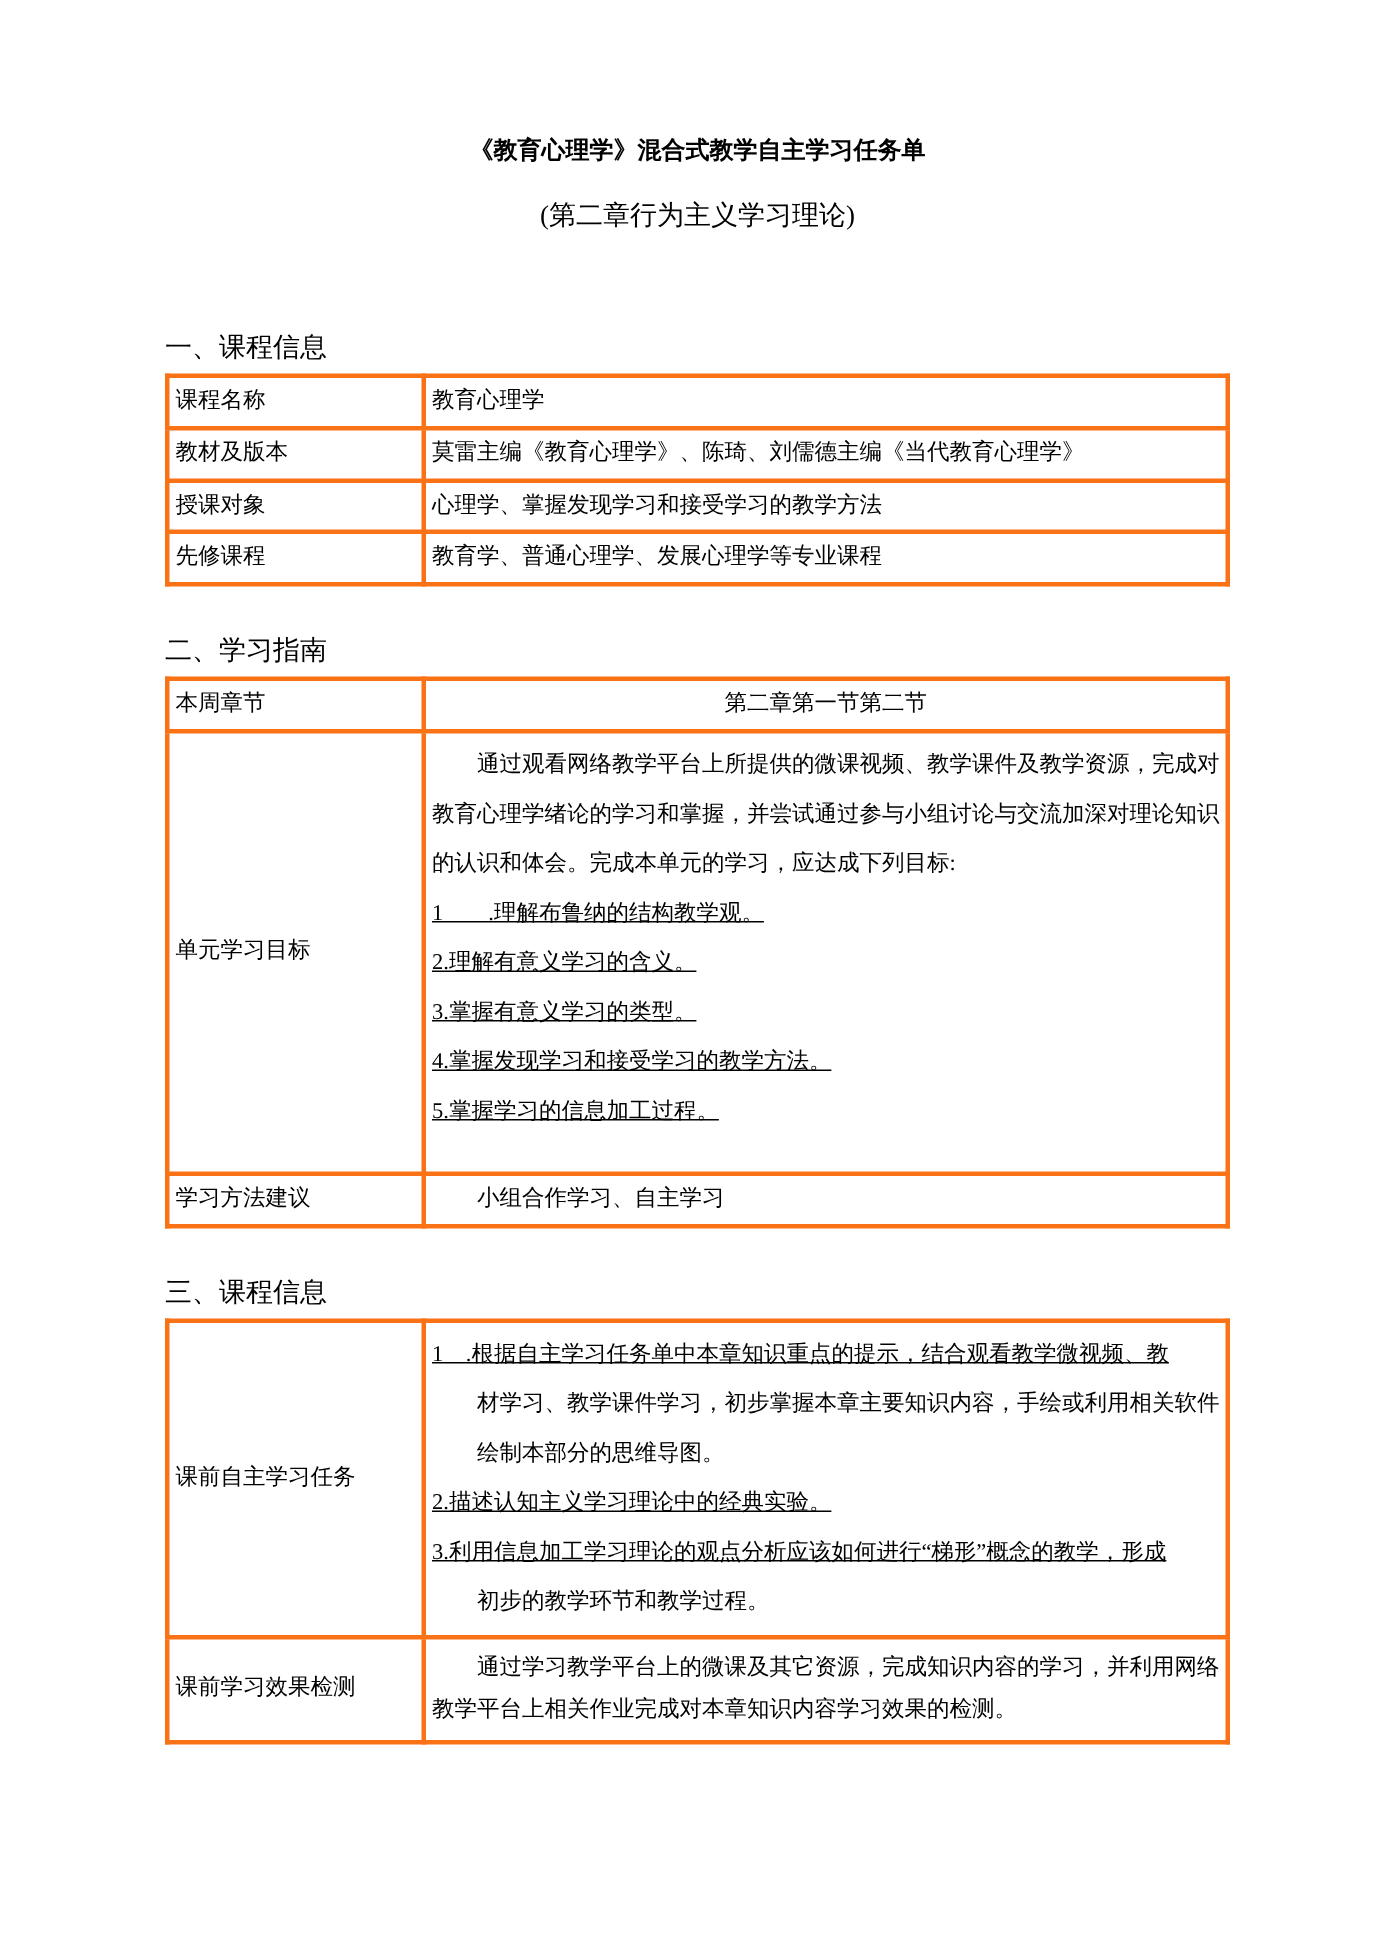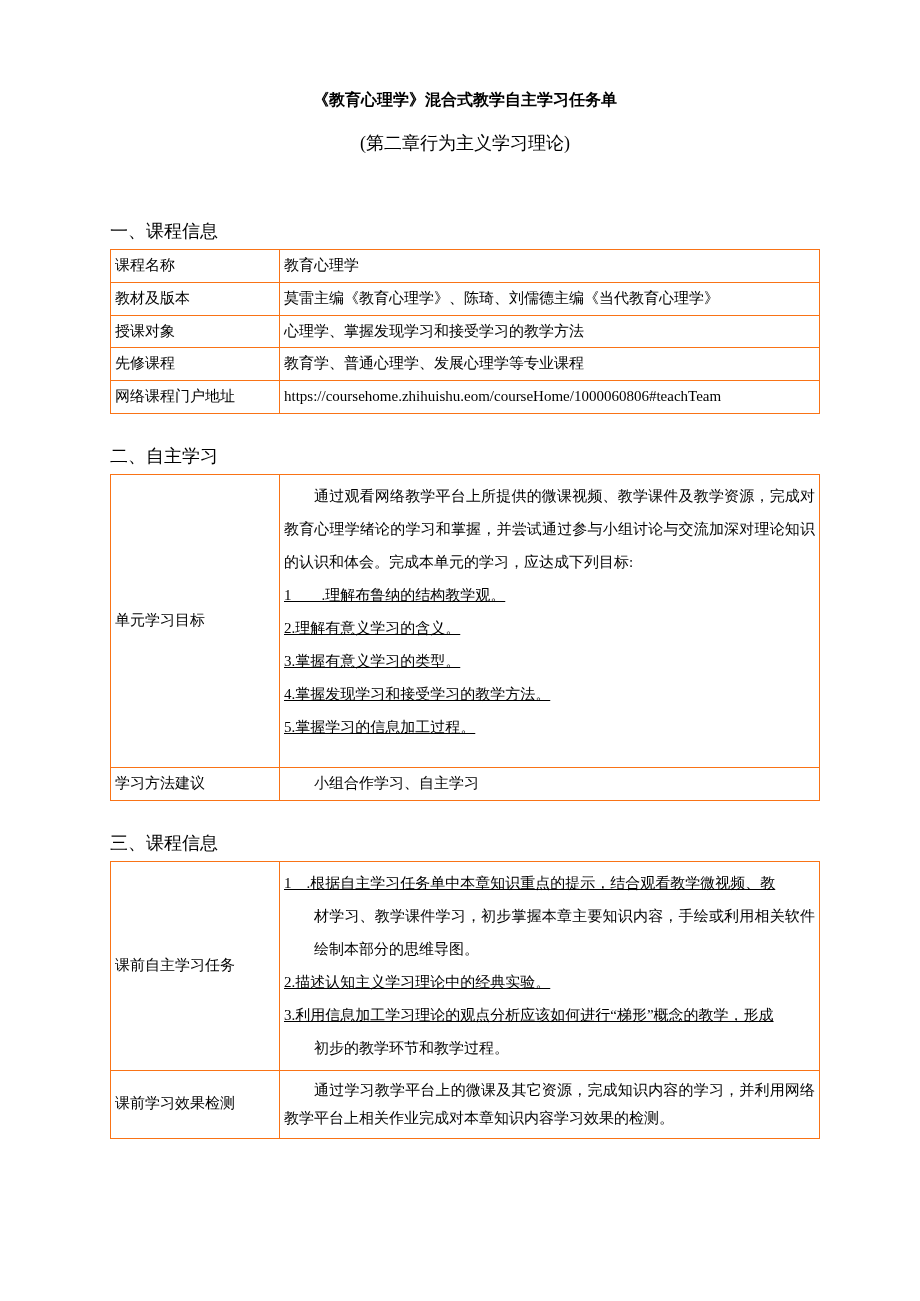--- a/index.html
+++ b/index.html
@@ -31,21 +31,21 @@
       font-family: "KaiTi", "楷体", serif;
       margin-bottom: 6px;
     }
     table {
       border-collapse: collapse;
       width: 100%;
       margin-bottom: 30px;
       font-size: 15px;
     }
     td {
-      border: 1px solid #f97316;
+      border: 3px solid #f97316;
       padding: 5px 4px 5px 4px;
       vertical-align: middle;
       line-height: 1.45;
     }
     td.label {
       width: 160px;
       vertical-align: middle;
     }
     .multi-line {
       line-height: 2.2;
@@ -90,30 +90,30 @@
       <td>莫雷主编《教育心理学》、陈琦、刘儒德主编《当代教育心理学》</td>
     </tr>
     <tr>
       <td class="label">授课对象</td>
       <td>心理学、掌握发现学习和接受学习的教学方法</td>
     </tr>
     <tr>
       <td class="label">先修课程</td>
       <td>教育学、普通心理学、发展心理学等专业课程</td>
     </tr>
-    <tr>
-      <td class="label">网络课程门户地址</td>
-      <td>https://coursehome.zhihuishu.eom/courseHome/1000060806#teachTeam</td>
-    </tr>
   </tbody>
     </table>
 
-  <div class="section-heading">二、自主学习</div>
+  <div class="section-heading">二、学习指南</div>
   <table>
     <tbody>
+        <tr>
+      <td class="label">本周章节</td>
+      <td class="centered">第二章第一节第二节</td>
+    </tr>
     <tr>
       <td class="label">单元学习目标</td>
       <td class="multi-line">
         <span class="indent-first" style="display:block; text-align: justify;">通过观看网络教学平台上所提供的微课视频、教学课件及教学资源，完成对教育心理学绪论的学习和掌握，并尝试通过参与小组讨论与交流加深对理论知识的认识和体会。完成本单元的学习，应达成下列目标:</span>
         <span class="num-item">1  .理解布鲁纳的结构教学观。</span>
         <span class="num-item">2.理解有意义学习的含义。</span>
         <span class="num-item">3.掌握有意义学习的类型。</span>
         <span class="num-item">4.掌握发现学习和接受学习的教学方法。</span>
         <span class="num-item">5.掌握学习的信息加工过程。</span>
         <span class="spacer-line"></span>

